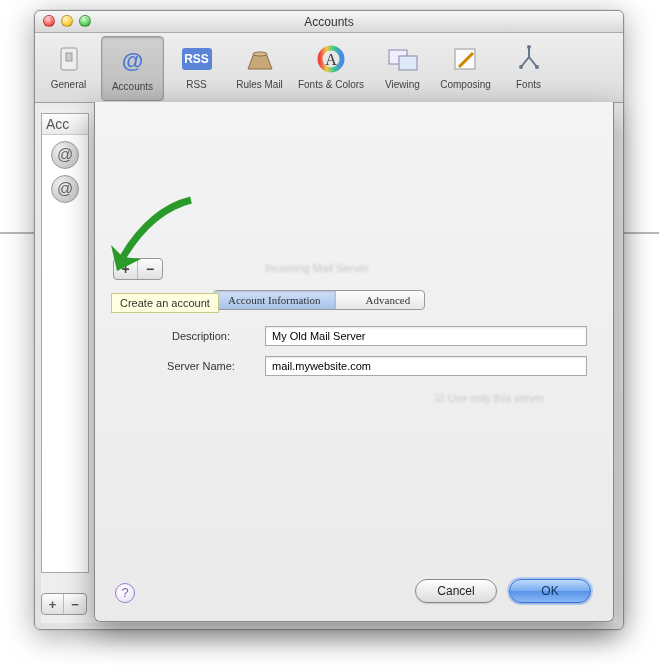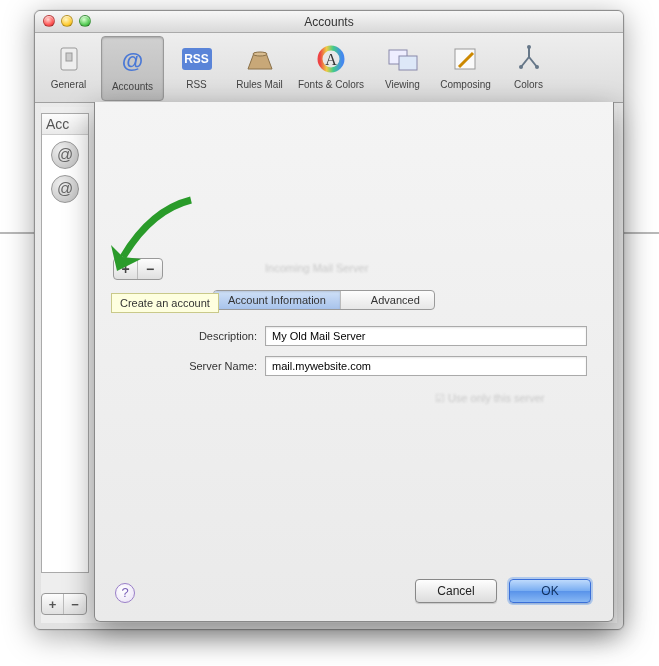--- a/index.html
+++ b/index.html
@@ -210,56 +210,57 @@
   }
 
   .tabbar {
     position: absolute;
     left: 118px; top: 188px;
     display: flex;
     border: 1px solid #9a9a9a;
     border-radius: 4px;
     overflow: hidden;
     background: linear-gradient(#fdfdfd,#e7e7e7);
+    font-family: Liberation Serif, serif;
   }
   .tabbar .tab {
     padding: 3px 14px;
     font-size: 11px;
     border-right: 1px solid #bbb;
     color: #333;
   }
   .tabbar .tab:last-child{border-right:none;margin-left:16px;}
   .tabbar .tab.active {
     background: linear-gradient(#cfe0f7,#a8c3eb);
     box-shadow: inset 0 1px 2px rgba(0,0,0,.12);
   }
 
   .form-area {
     position: absolute;
     left: 50px; top: 224px; right: 26px;
   }
   .form-row { display: flex; align-items:center; margin-bottom: 10px;}
-  .form-row label { width: 120px; text-align: right; padding-right: 8px; color:#333;}
+  .form-row label { width: 120px; text-align: center; padding-right: 8px; color:#333;}
   .form-row input {
     flex: 1; height: 20px;
     border: 1px solid #aaa;
     padding: 2px 6px;
     font-size: 11px;
     background: #fff;
     box-shadow: inset 0 1px 2px rgba(0,0,0,.1);
   }
 
   .sheet-buttons {
     position: absolute;
     right: 22px; bottom: 18px;
     display:flex; gap: 12px;
   }
   .btn {
     min-width: 82px; height: 24px;
-    border-radius: 4px;
+    border-radius: 12px;
     border: 1px solid #888;
     background: linear-gradient(#fefefe,#dcdcdc);
     font-size: 12px;
     color: #222;
     box-shadow: 0 1px 1px rgba(0,0,0,.15);
   }
   .btn.primary {
     border: 1px solid #3a6fd8;
     background: linear-gradient(#bedafc,#7aaef2 48%,#5a94ea 52%,#87b7f4);
     color: #10305f;
@@ -367,21 +368,21 @@
     </div>
     <div class="tool">
       <div class="icon-box">
         <svg width="28" height="28" viewBox="0 0 28 28">
             <path d="M14 2 L14 12 M14 12 L6 22 M14 12 L22 22" stroke="#678" stroke-width="2" fill="none"></path>
             <circle cx="14" cy="2" r="2" fill="#678"></circle>
             <circle cx="6" cy="22" r="2" fill="#678"></circle>
             <circle cx="22" cy="22" r="2" fill="#678"></circle>
           </svg>
       </div>
-      <span class="tool-label">Colors</span>
+      <span class="tool-label">Fonts</span>
     </div>
   </div>
 
   <div class="content-area">
     <div class="acc-sidebar">
       <div class="hdr">Acc</div>
       <div class="at">@</div>
       <div class="at">@</div>
     </div>
     <div class="plusminus-bottom">

